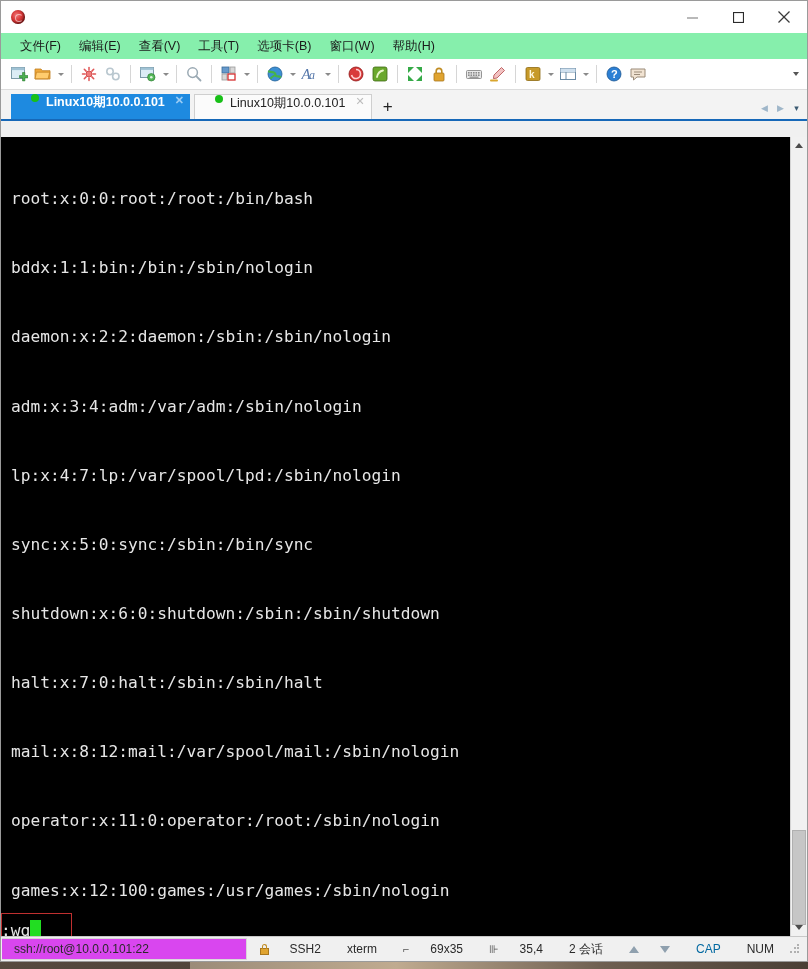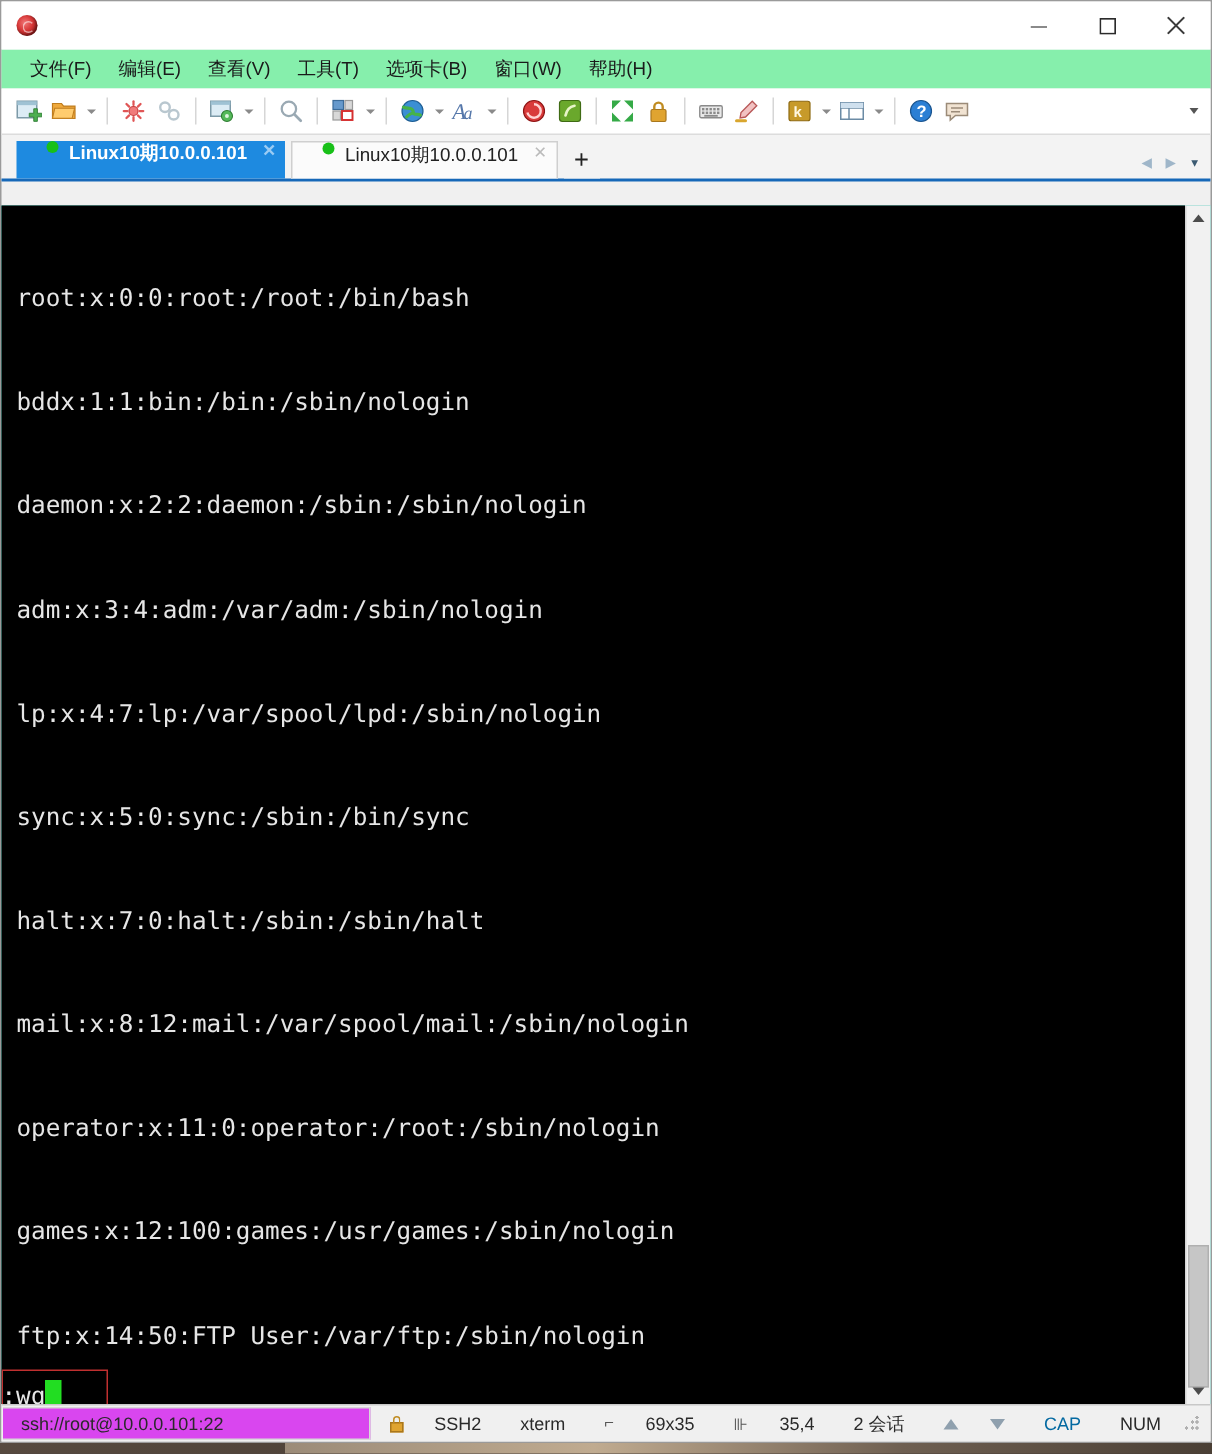--- a/index.html
+++ b/index.html
@@ -641,20 +641,21 @@
   </div>
 
   <div id="term-wrap">
     <div id="terminal">
       <div class="tline">root:x:0:0:root:/root:/bin/bash</div>
       <div class="tline">bddx:1:1:bin:/bin:/sbin/nologin</div>
       <div class="tline">daemon:x:2:2:daemon:/sbin:/sbin/nologin</div>
       <div class="tline">adm:x:3:4:adm:/var/adm:/sbin/nologin</div>
       <div class="tline">lp:x:4:7:lp:/var/spool/lpd:/sbin/nologin</div>
       <div class="tline">sync:x:5:0:sync:/sbin:/bin/sync</div>
+      <div class="tline">shutdown:x:6:0:shutdown:/sbin:/sbin/shutdown</div>
       <div class="tline">halt:x:7:0:halt:/sbin:/sbin/halt</div>
       <div class="tline">mail:x:8:12:mail:/var/spool/mail:/sbin/nologin</div>
       <div class="tline">operator:x:11:0:operator:/root:/sbin/nologin</div>
       <div class="tline">games:x:12:100:games:/usr/games:/sbin/nologin</div>
       <div class="tline">ftp:x:14:50:FTP User:/var/ftp:/sbin/nologin</div>
       
       
       
       
       

